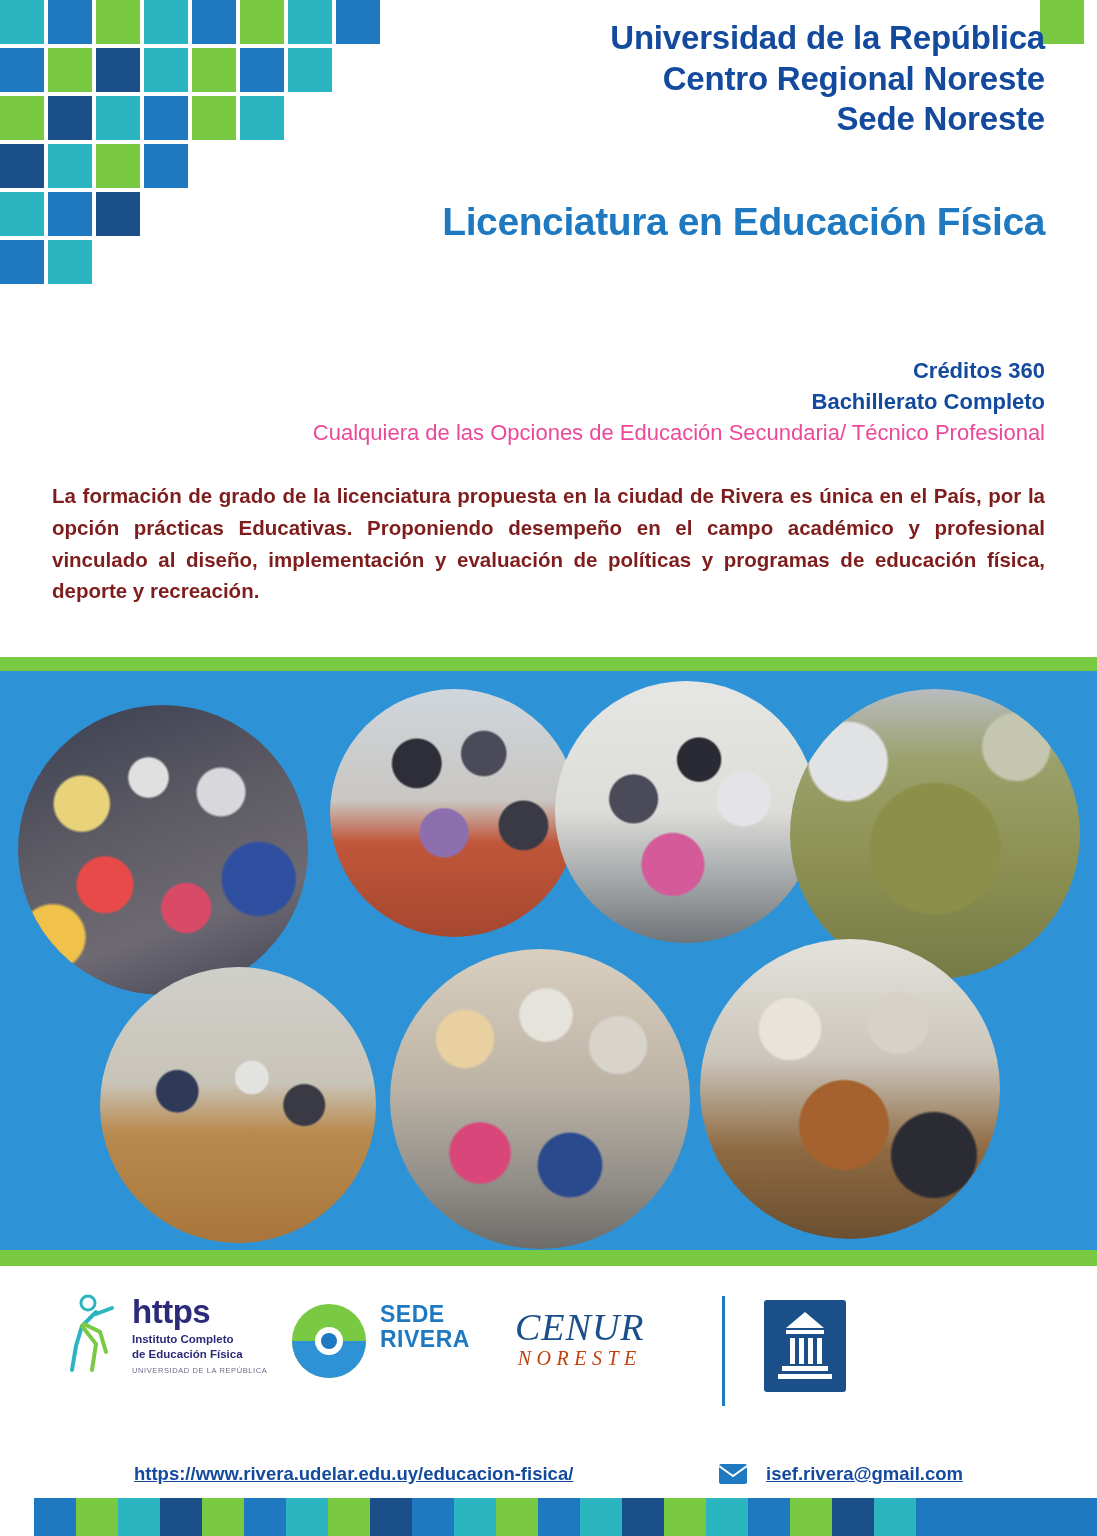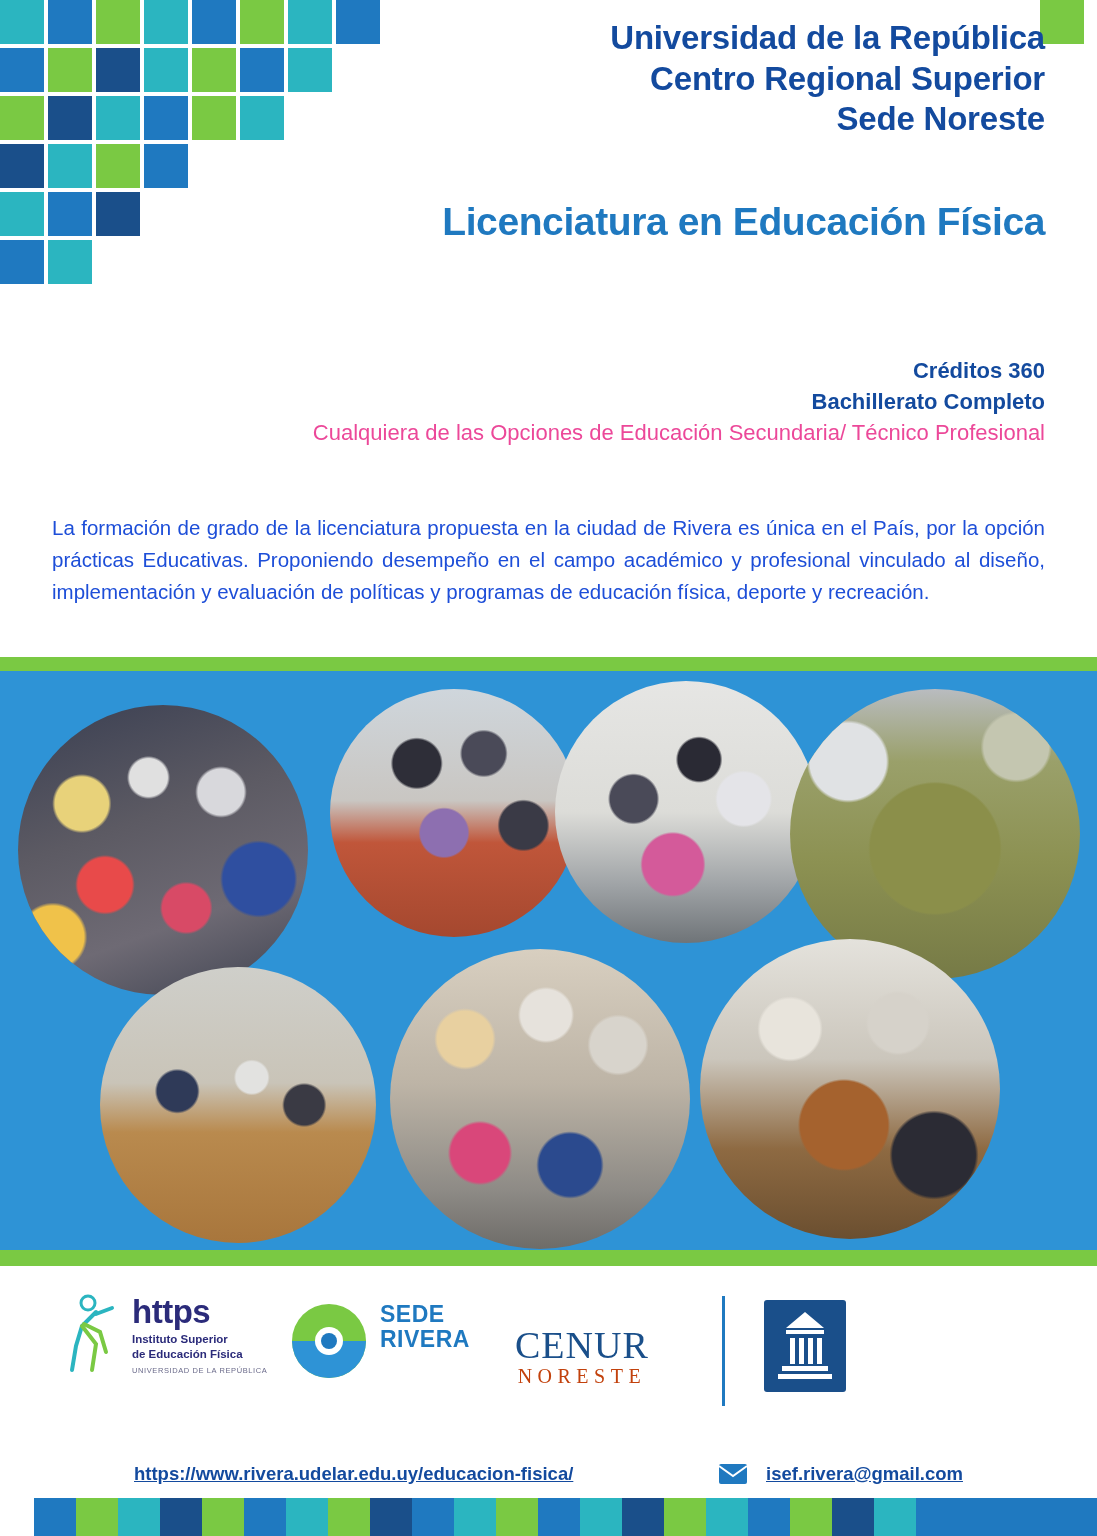--- a/index.html
+++ b/index.html
@@ -63,24 +63,24 @@
     line-height: 1.42;
   }
   .facts .f.light {
     font-weight: normal;
     font-size: 22px;
     color: #ec4899;
   }
 
   .paragraph {
     position: absolute;
-    top: 512px; left: 52px; right: 52px;
+    top: 480px; left: 52px; right: 52px;
     font-size: 20.5px;
-    font-weight: normal;
-    color: #1d4ed8;
+    font-weight: bold;
+    color: #7f1d1d;
     line-height: 1.55;
     text-align: justify;
   }
 
   
   .greenbar { position: absolute; left: 0; width: 1097px; background: #7ac943; }
   .greenbar.top { top: 657px; height: 14px; }
   .greenbar.bottom { top: 1250px; height: 16px; }
   .photoband {
     position: absolute;
@@ -123,21 +123,21 @@
 
   .logo-sede {
     position: absolute; left: 290px; top: 36px;
     display: flex; align-items: flex-start; gap: 12px;
   }
   .sede-mark { width: 78px; height: 78px; position: relative; }
   .sede-text .l1 { font-size: 23px; font-weight: bold; color: #1f79c0; letter-spacing: 0.5px; line-height: 1.1; }
   .sede-text .l2 { font-size: 23px; font-weight: bold; color: #1f79c0; letter-spacing: 0.5px; line-height: 1.1; }
 
   .logo-cenur {
-    position: absolute; left: 515px; top: 60px;
+    position: absolute; left: 515px; top: 42px; font-style: italic;
   }
   .logo-cenur .c1 { font-size: 38px; color: #1a4f8a; letter-spacing: 1px; line-height: 1; font-family: "Liberation Serif", serif; }
   .logo-cenur .c2 { font-size: 20px; color: #c2410c; letter-spacing: 5.5px; line-height: 1.25; font-family: "Liberation Serif", serif; text-align: center; }
 
   .divider-v {
     position: absolute; left: 722px; top: 30px;
     width: 3px; height: 110px; background: #1f79c0;
   }
 
   .logo-udelar {
@@ -211,21 +211,21 @@
   <div class="sq" style="left:0px;   top:192px; width:44px; height:44px; background:#2bb5c0;"></div>
   <div class="sq" style="left:48px;  top:192px; width:44px; height:44px; background:#1f79c0;"></div>
   <div class="sq" style="left:96px;  top:192px; width:44px; height:44px; background:#1a4f8a;"></div>
 
   <div class="sq" style="left:0px;   top:240px; width:44px; height:44px; background:#1f79c0;"></div>
   <div class="sq" style="left:48px;  top:240px; width:44px; height:44px; background:#2bb5c0;"></div>
 </div>
 
 <div class="header">
   <div class="line">Universidad de la República</div>
-  <div class="line">Centro Regional Superior</div>
+  <div class="line">Centro Regional Noreste</div>
   <div class="line">Sede Noreste</div>
 </div>
 
 <div class="titleblock">
   <div class="t">Licenciatura en Educación Física</div>
 </div>
 
 <div class="facts">
   <div class="f">Créditos 360</div>
   <div class="f">Bachillerato Completo</div>
@@ -311,21 +311,21 @@
     <svg width="56" height="86" viewBox="0 0 56 86">
       <circle cx="22" cy="11" r="7" fill="none" stroke="#2bb5c0" stroke-width="3"></circle>
       <path d="M30 20 L16 34 L10 54 L6 78" fill="none" stroke="#2bb5c0" stroke-width="4" stroke-linecap="round"></path>
       <path d="M18 32 L34 40 L40 60" fill="none" stroke="#7ac943" stroke-width="4" stroke-linecap="round"></path>
       <path d="M16 34 L30 52 L26 78" fill="none" stroke="#7ac943" stroke-width="4" stroke-linecap="round"></path>
       <path d="M30 22 L46 16" fill="none" stroke="#2bb5c0" stroke-width="4" stroke-linecap="round"></path>
     </svg>
     <div class="isef-text">
       <div class="isef-name">https</div>
       <div class="isef-sub">
-        <div>Instituto Superior</div>
+        <div>Instituto Completo</div>
         <div>de Educación Física</div>
       </div>
       <div class="isef-sub2">UNIVERSIDAD DE LA REPÚBLICA</div>
     </div>
   </div>
 
   <div class="logo-sede">
     <div class="sede-mark">
       <svg width="78" height="78" viewBox="0 0 78 78">
         <circle cx="39" cy="39" r="37" fill="#7ac943"></circle>

